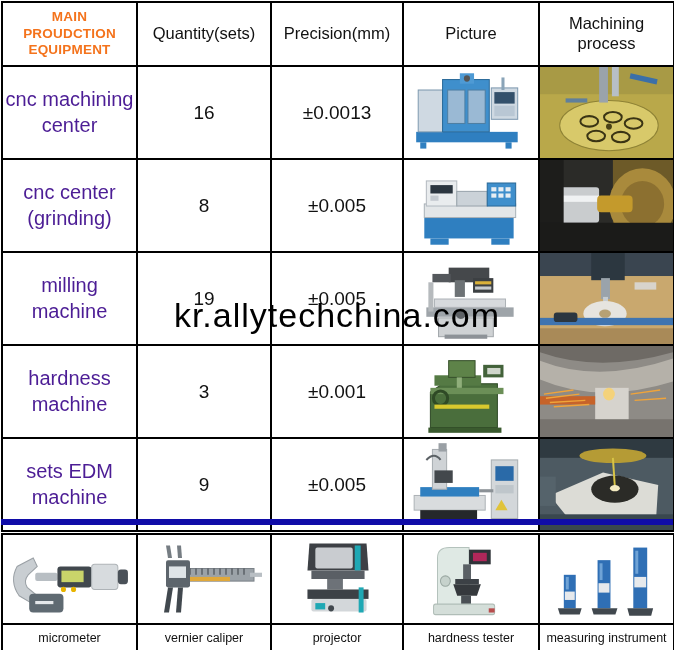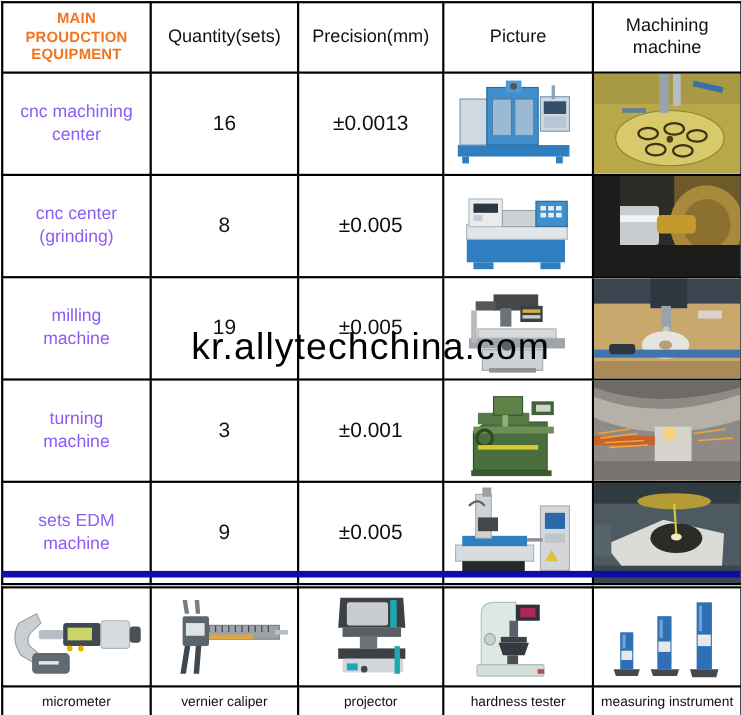--- a/index.html
+++ b/index.html
@@ -52,23 +52,23 @@
     letter-spacing: .2px;
   }
   .hdr-text {
     font-size: 16.5px;
     line-height: 1.2;
     color: #111;
   }
 
   .data-row td { height: 91px; }
   .name-cell {
-    font-size: 16px;
+    font-size: 20px;
     line-height: 1.28;
-    color: #8b5cf6;
+    color: #4c1d95;
   }
   .num-cell {
     font-size: 19px;
     color: #111;
   }
 
   .pic {
     width: 100%;
     height: 100%;
     display: block;
@@ -151,21 +151,21 @@
         <td>
           <div class="hdr-text">Quantity(sets)</div>
         </td>
         <td>
           <div class="hdr-text">Precision(mm)</div>
         </td>
         <td>
           <div class="hdr-text">Picture</div>
         </td>
         <td>
-          <div class="hdr-text">Machining machine</div>
+          <div class="hdr-text">Machining process</div>
         </td>
       </tr>
 
       <tr class="data-row">
         <td>
           <div class="name-cell">
             <div>cnc machining</div>
             <div>center</div>
           </div>
         </td>
@@ -303,21 +303,21 @@
               <rect x="96" y="28" width="22" height="7" fill="#d8d4cc"></rect>
               <rect x="0" y="72" width="135" height="15" fill="#a98a58"></rect>
             </svg>
           </div>
         </td>
       </tr>
 
       <tr class="data-row">
         <td>
           <div class="name-cell">
-            <div>turning</div>
+            <div>hardness</div>
             <div>machine</div>
           </div>
         </td>
         <td class="num-cell">3</td>
         <td class="num-cell">±0.001</td>
         <td>
           <div class="pic">
             <svg viewBox="0 0 132 87" preserveAspectRatio="none">
               <rect width="132" height="87" fill="#fff"></rect>
               <path d="M26 78 L26 44 L38 36 L92 36 L92 78 Z" fill="#4a6e3c" stroke="#2f4a26"></path>

